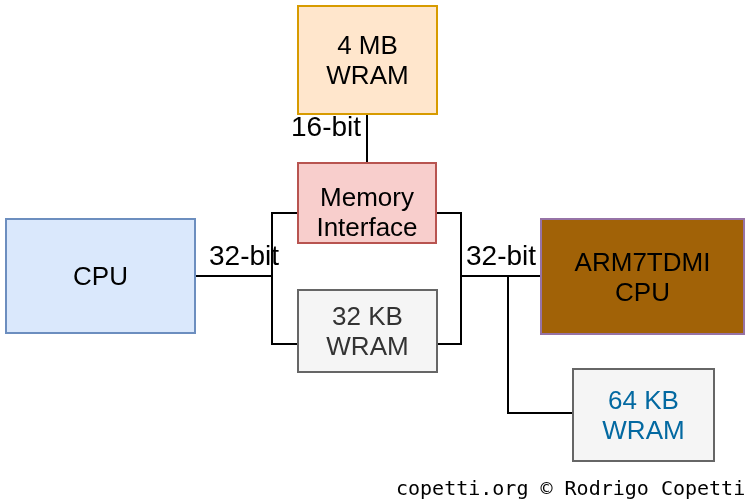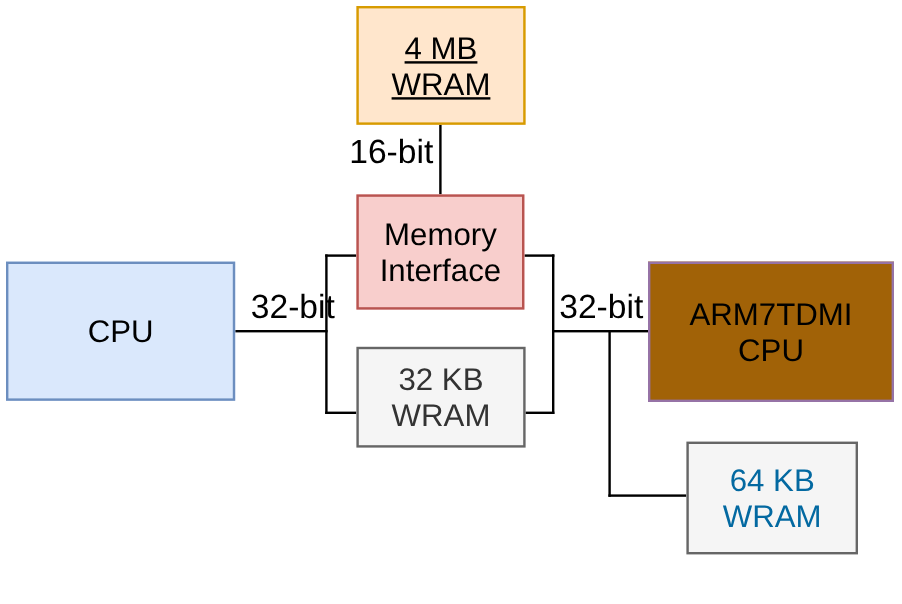--- a/index.html
+++ b/index.html
@@ -43,22 +43,22 @@
     position: absolute;
     left: 396px;
     top: 477px;
     font-family: "DejaVu Sans Mono", "Liberation Mono", monospace;
     font-size: 20px;
     line-height: 22px;
     color: #000000;
     white-space: nowrap;
   }
   
-  .n-psram  { left: 297px; top:   5px; width: 141px; height:  99px; text-decoration: underline; }
-  .n-memif  { left: 297px; top: 162px; width: 140px; height: 96px; }
+  .n-psram  { left: 297px; top:   5px; width: 141px; height:  110px; }
+  .n-memif  { left: 297px; top: 162px; width: 140px; height: 82px; justify-content: flex-end; }
   .n-wram32 { left: 297px; top: 289px; width: 141px; height: 84px; }
   .n-cpu9   { left:   5px; top: 218px; width: 191px; height: 116px; }
   .n-cpu7   { left: 540px; top: 218px; width: 205px; height: 117px; }
   .n-wram64 { left: 572px; top: 368px; width: 143px; height:  94px; }
 </style>
 </head>
 <body>
 
 <div class="canvas">
 
@@ -100,14 +100,15 @@
   <div class="node n-cpu7" style="background: #a16207; border-color: rgb(150, 115, 166); color: rgb(0, 0, 0);">
     <span>ARM7TDMI</span>
     <span>CPU</span>
   </div>
 
   <div class="node n-wram64" style="background: rgb(245, 245, 245); border-color: rgb(102, 102, 102); color: #0369a1; text-align: center;">
     <span>64 KB</span>
     <span>WRAM</span>
   </div>
 
+  <div class="footer">copetti.org © Rodrigo Copetti</div>
 
 </div>
 
 </body></html>

